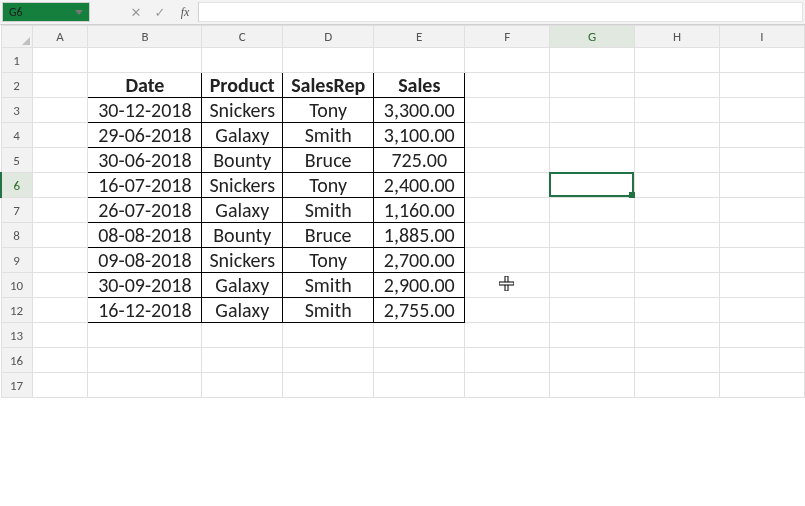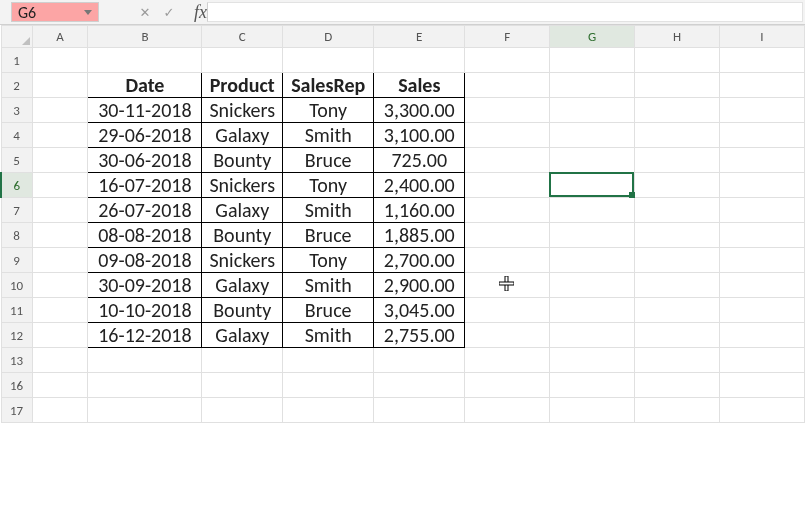--- a/index.html
+++ b/index.html
@@ -17,24 +17,24 @@
   
   .fbar {
     display: flex;
     align-items: stretch;
     height: 25px;
     background: #f3f3f3;
     border-bottom: 1px solid #d0d0d0;
   }
   .namebox {
     width: 88px;
-    background: #fca5a5;
+    background: #15803d;
     border: 1px solid #cfcfcf;
-    margin: 2px 0 2px 11px;
-    font-size: 16px;
+    margin: 2px 0 2px 2px;
+    font-size: 12px;
     padding: 2px 6px;
     display: flex;
     align-items: center;
     justify-content: space-between;
   }
   .namebox .dd {
     width: 0; height: 0;
     border-left: 4px solid transparent;
     border-right: 4px solid transparent;
     border-top: 5px solid #777;
@@ -46,25 +46,25 @@
     align-items: center;
     justify-content: center;
     color: #9a9a9a;
     font-size: 13px;
     user-select: none;
   }
   .fbar-fx {
     width: 26px;
     display: flex;
     align-items: center;
-    justify-content: flex-end;
+    justify-content: center;
     font-style: italic;
     font-family: "Times New Roman", serif;
     color: #555;
-    font-size: 18px;
+    font-size: 12px;
   }
   .fbar-input {
     flex: 1;
     background: #ffffff;
     border: 1px solid #e2e2e2;
     border-left: 1px solid #cfcfcf;
     margin: 2px 2px 2px 0;
     font-size: 12px;
     padding: 2px 6px;
   }
@@ -242,21 +242,21 @@
           <td id="cell-D2" class="dcell header-row"><span>SalesRep</span></td>
           <td id="cell-E2" class="dcell header-row"><span>Sales</span></td>
           <td id="cell-F2"></td>
           <td id="cell-G2"></td>
           <td id="cell-H2"></td>
           <td id="cell-I2"></td>
         </tr>
         <tr>
           <th class="rowhdr">3</th>
           <td id="cell-A3"></td>
-          <td id="cell-B3" class="dcell"><span>30-11-2018</span></td>
+          <td id="cell-B3" class="dcell"><span>30-12-2018</span></td>
           <td id="cell-C3" class="dcell"><span>Snickers</span></td>
           <td id="cell-D3" class="dcell"><span>Tony</span></td>
           <td id="cell-E3" class="dcell sales"><span>3,300.00</span></td>
           <td id="cell-F3"></td>
           <td id="cell-G3"></td>
           <td id="cell-H3"></td>
           <td id="cell-I3"></td>
         </tr>
         <tr>
           <th class="rowhdr">4</th>
@@ -336,32 +336,20 @@
           <td id="cell-B10" class="dcell"><span>30-09-2018</span></td>
           <td id="cell-C10" class="dcell"><span>Galaxy</span></td>
           <td id="cell-D10" class="dcell"><span>Smith</span></td>
           <td id="cell-E10" class="dcell sales"><span>2,900.00</span></td>
           <td id="cell-F10"></td>
           <td id="cell-G10"></td>
           <td id="cell-H10"></td>
           <td id="cell-I10"></td>
         </tr>
         <tr>
-          <th class="rowhdr">11</th>
-          <td id="cell-A11"></td>
-          <td id="cell-B11" class="dcell"><span>10-10-2018</span></td>
-          <td id="cell-C11" class="dcell"><span>Bounty</span></td>
-          <td id="cell-D11" class="dcell"><span>Bruce</span></td>
-          <td id="cell-E11" class="dcell sales"><span>3,045.00</span></td>
-          <td id="cell-F11"></td>
-          <td id="cell-G11"></td>
-          <td id="cell-H11"></td>
-          <td id="cell-I11"></td>
-        </tr>
-        <tr>
           <th class="rowhdr">12</th>
           <td id="cell-A12"></td>
           <td id="cell-B12" class="dcell"><span>16-12-2018</span></td>
           <td id="cell-C12" class="dcell"><span>Galaxy</span></td>
           <td id="cell-D12" class="dcell"><span>Smith</span></td>
           <td id="cell-E12" class="dcell sales"><span>2,755.00</span></td>
           <td id="cell-F12"></td>
           <td id="cell-G12"></td>
           <td id="cell-H12"></td>
           <td id="cell-I12"></td>

